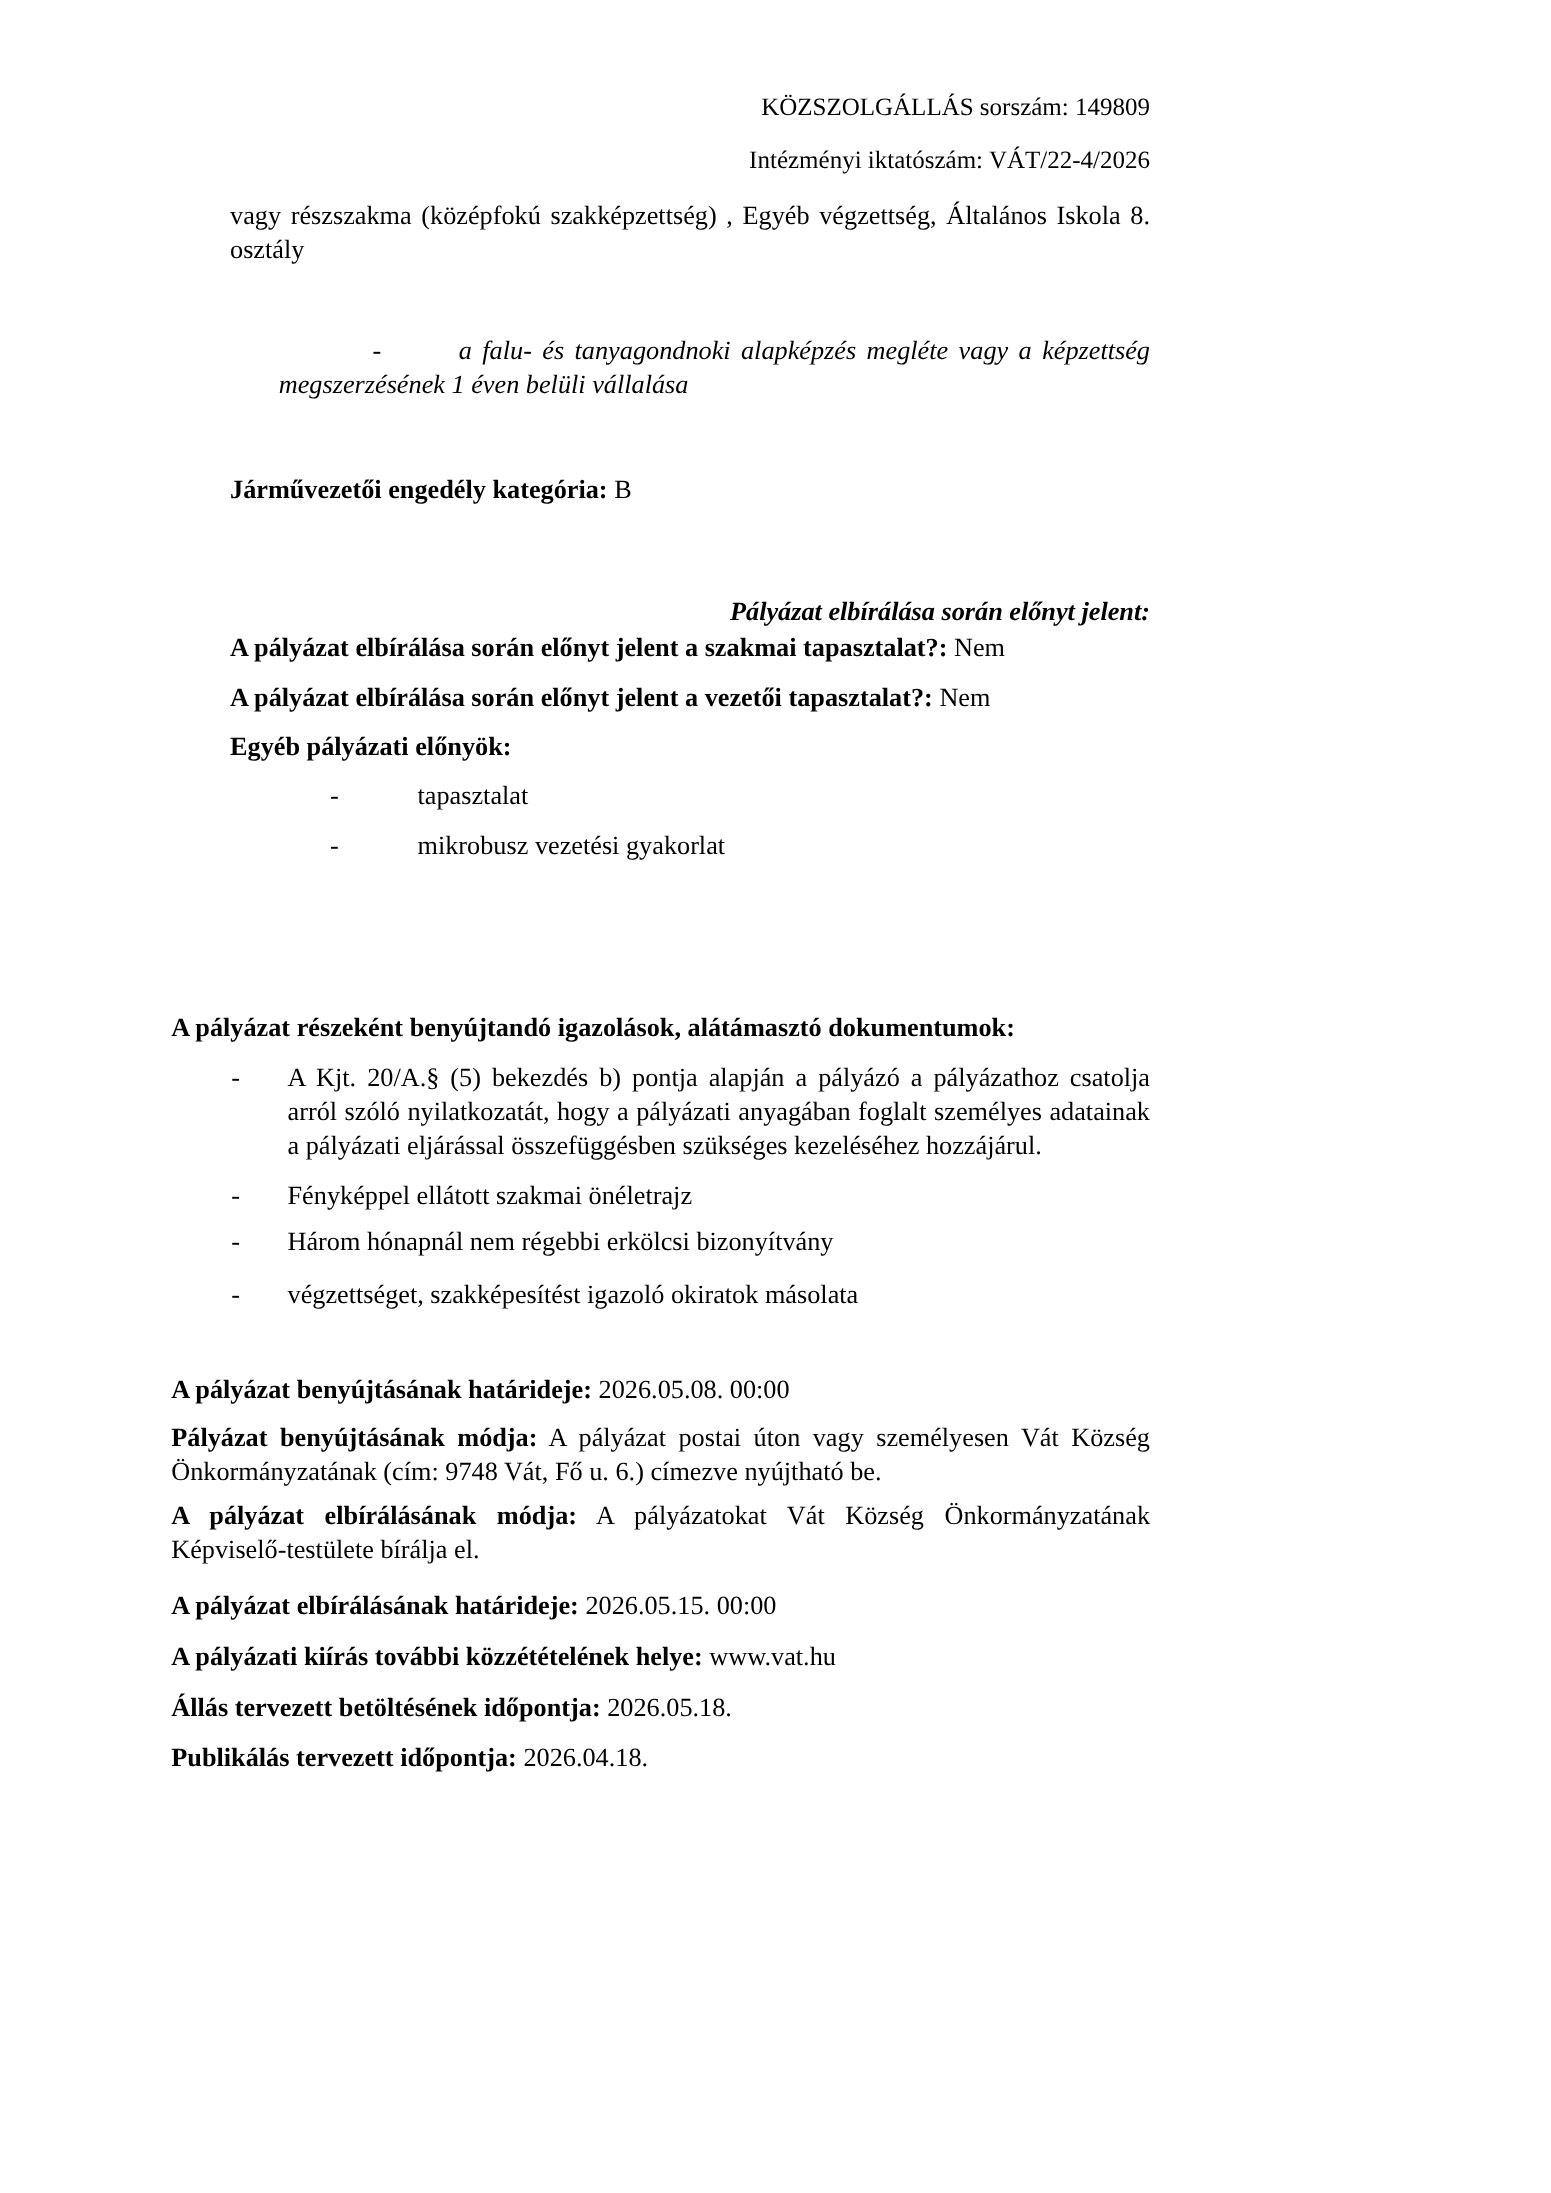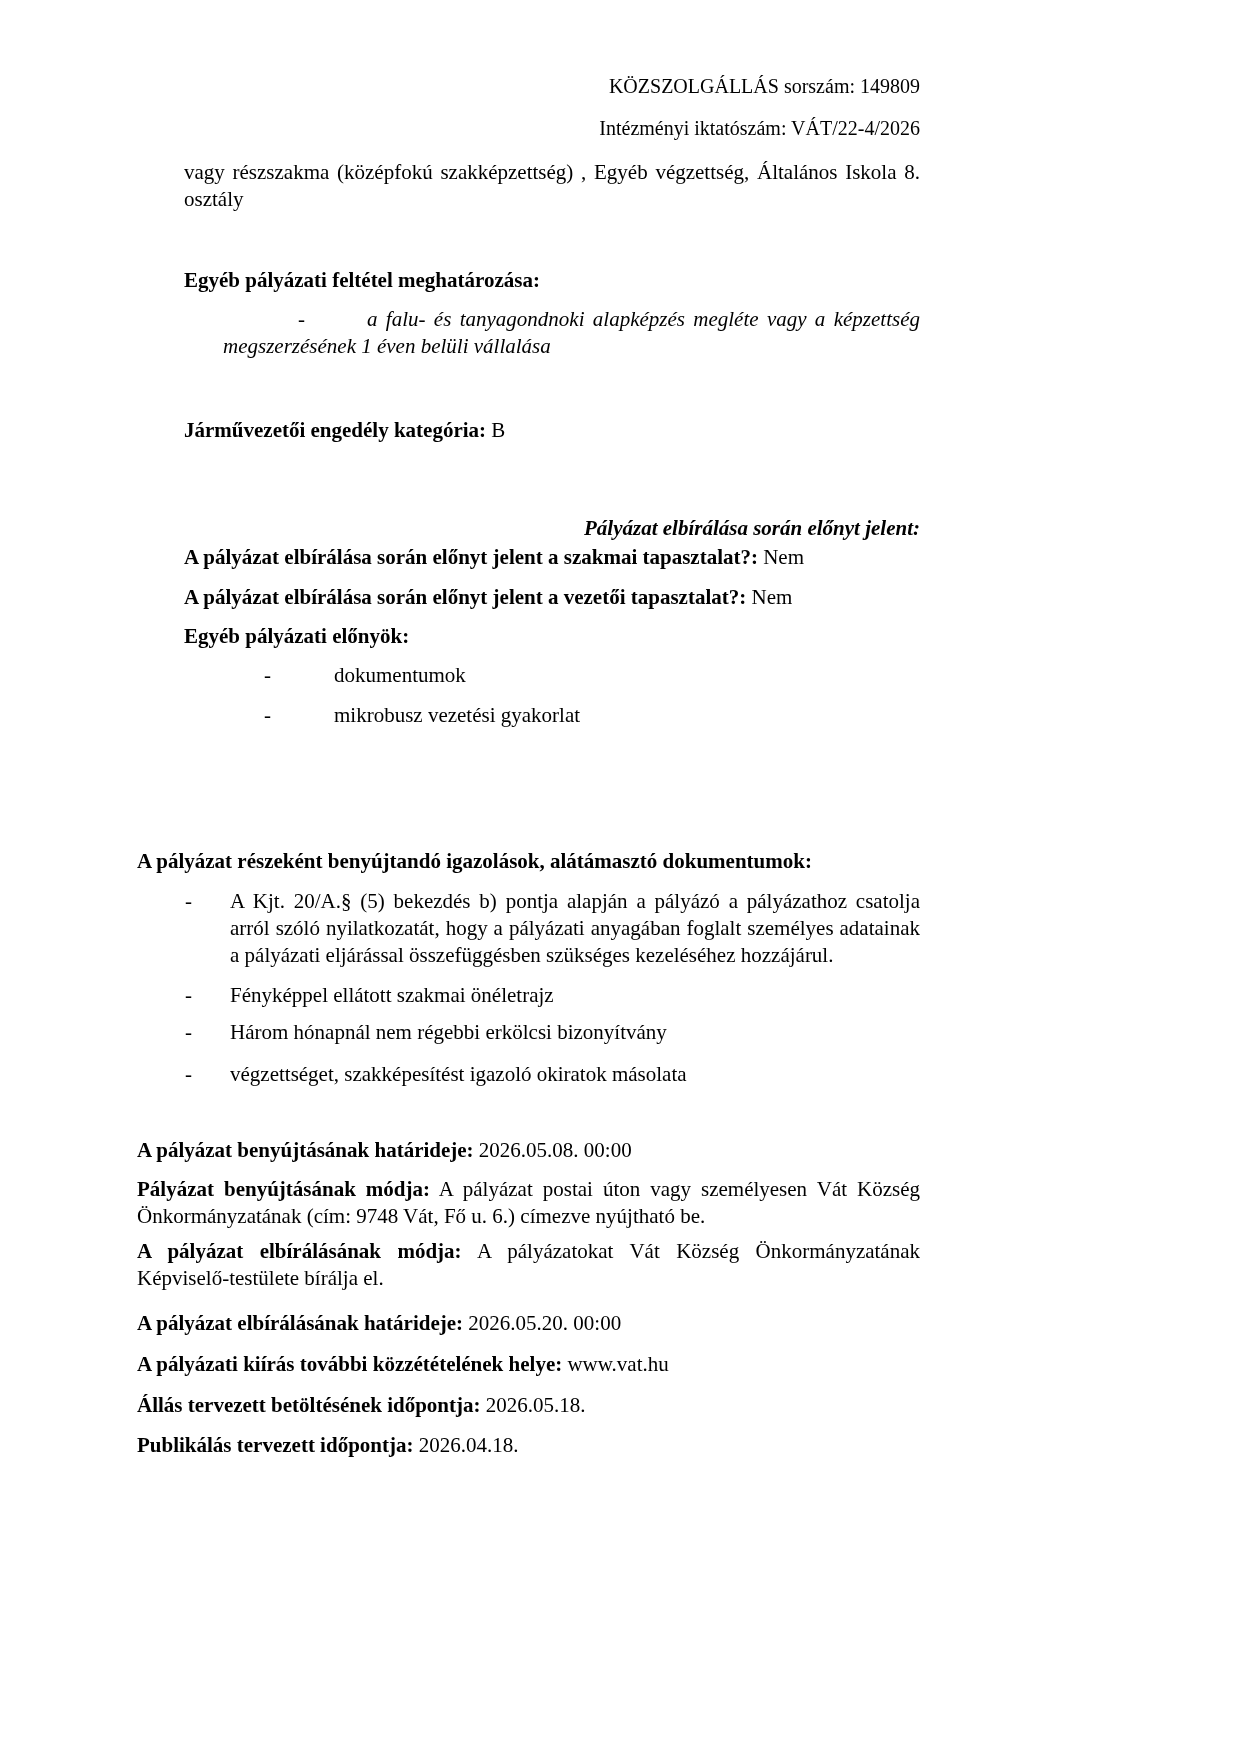--- a/index.html
+++ b/index.html
@@ -48,39 +48,38 @@
 
 <div class="page">
 
   <div>
     <p class="hdr hdr-first"><span>KÖZSZOLGÁLLÁS sorszám:</span> <span>149809</span></p>
     <p class="hdr hdr-last"><span>Intézményi iktatószám:</span> <span>VÁT/22-4/2026</span></p>
   </div>
 
   <p class="ind just intro mb54">vagy részszakma (középfokú szakképzettség) , Egyéb végzettség, Általános Iskola 8. osztály</p>
 
-  <p class="ind bold mb12">Egyéb pályázati feltétel meghatározása:</p>
   <p class="cond-item just mb57"><span class="dash">-</span><span class="tab1"></span><span>a falu- és tanyagondnoki alapképzés megléte vagy a képzettség megszerzésének 1 éven belüli vállalása</span></p>
 
   <p class="ind mb71"><b>Járművezetői engedély kategória:</b> <span>B</span></p>
 
   <p class="ind-head bold it mb2">Pályázat elbírálása során előnyt jelent:</p>
   <p class="ind"><b>A pályázat elbírálása során előnyt jelent a szakmai tapasztalat?:</b> <span>Nem</span></p>
   <p class="ind mb12"><b>A pályázat elbírálása során előnyt jelent a vezetői tapasztalat?:</b> <span>Nem</span></p>
   <p class="ind bold mb12">Egyéb pályázati előnyök:</p>
-  <p class="ind"><span class="adv-dash">-</span><span class="tab2"></span><span>dokumentumok</span></p>
+  <p class="ind"><span class="adv-dash">-</span><span class="tab2"></span><span>tapasztalat</span></p>
   <p class="ind mb119"><span class="adv-dash">-</span><span class="tab2"></span><span>mikrobusz vezetési gyakorlat</span></p>
 
   <p class="bold">A pályázat részeként benyújtandó igazolások, alátámasztó dokumentumok:</p>
   <p class="doc-item just"><span class="doc-dash">-</span><span>A Kjt. 20/A.§ (5) bekezdés b) pontja alapján a pályázó a pályázathoz csatolja arról szóló nyilatkozatát, hogy a pályázati anyagában foglalt személyes adatainak a pályázati eljárással összefüggésben szükséges kezeléséhez hozzájárul.</span></p>
   <p class="doc-item just mb10"><span class="doc-dash">-</span><span>Fényképpel ellátott szakmai önéletrajz</span></p>
   <p class="doc-item just mb15"><span class="doc-dash">-</span><span>Három hónapnál nem régebbi erkölcsi bizonyítvány</span></p>
   <p class="doc-item just mb49"><span class="doc-dash">-</span><span>végzettséget, szakképesítést igazoló okiratok másolata</span></p>
 
   <p class="just mb12"><b>A pályázat benyújtásának határideje:</b> <span>2026.05.08. 00:00</span></p>
   <p class="just mb8"><b>Pályázat benyújtásának módja:</b> <span>A pályázat postai úton vagy személyesen Vát Község Önkormányzatának (cím: 9748 Vát, Fő u. 6.) címezve nyújtható be.</span></p>
   <p class="just mb18"><b>A pályázat elbírálásának módja:</b> <span>A pályázatokat Vát Község Önkormányzatának Képviselő-testülete bírálja el.</span></p>
-  <p class="just mb14"><b>A pályázat elbírálásának határideje:</b> <span>2026.05.20. 00:00</span></p>
+  <p class="just mb14"><b>A pályázat elbírálásának határideje:</b> <span>2026.05.15. 00:00</span></p>
   <p class="just mb14"><b>A pályázati kiírás további közzétételének helye:</b> <span>www.vat.hu</span></p>
   <p class="just"><b>Állás tervezett betöltésének időpontja:</b> <span>2026.05.18.</span></p>
   <p class="just"><b>Publikálás tervezett időpontja:</b> <span>2026.04.18.</span></p>
 
 </div>
 
 </body></html>

